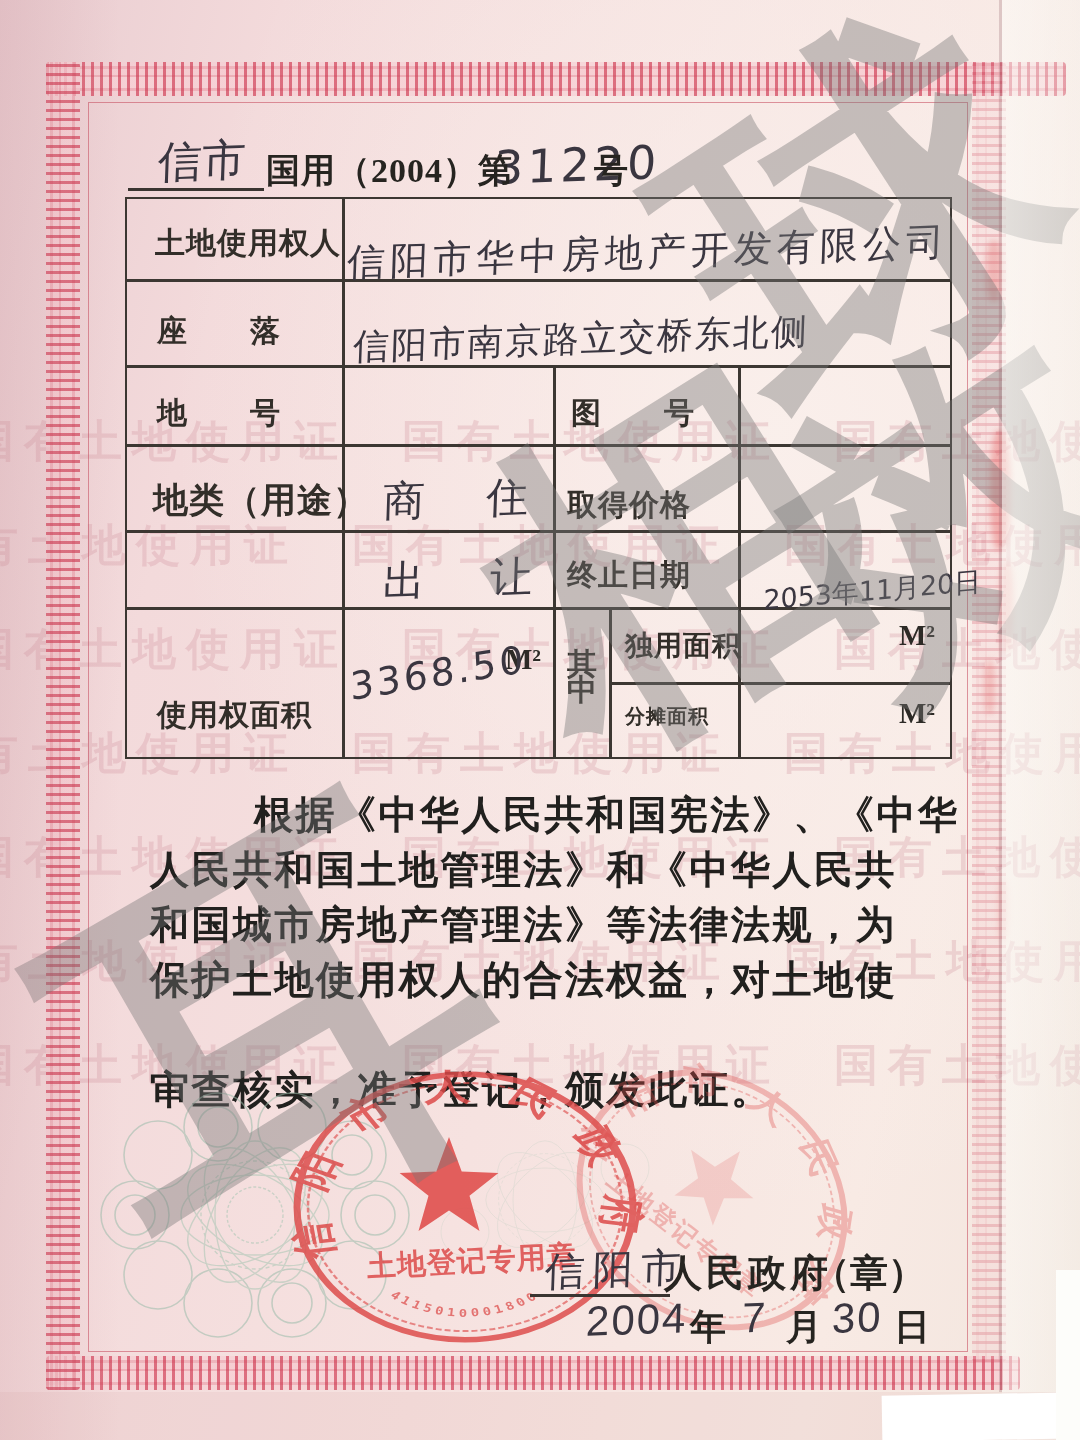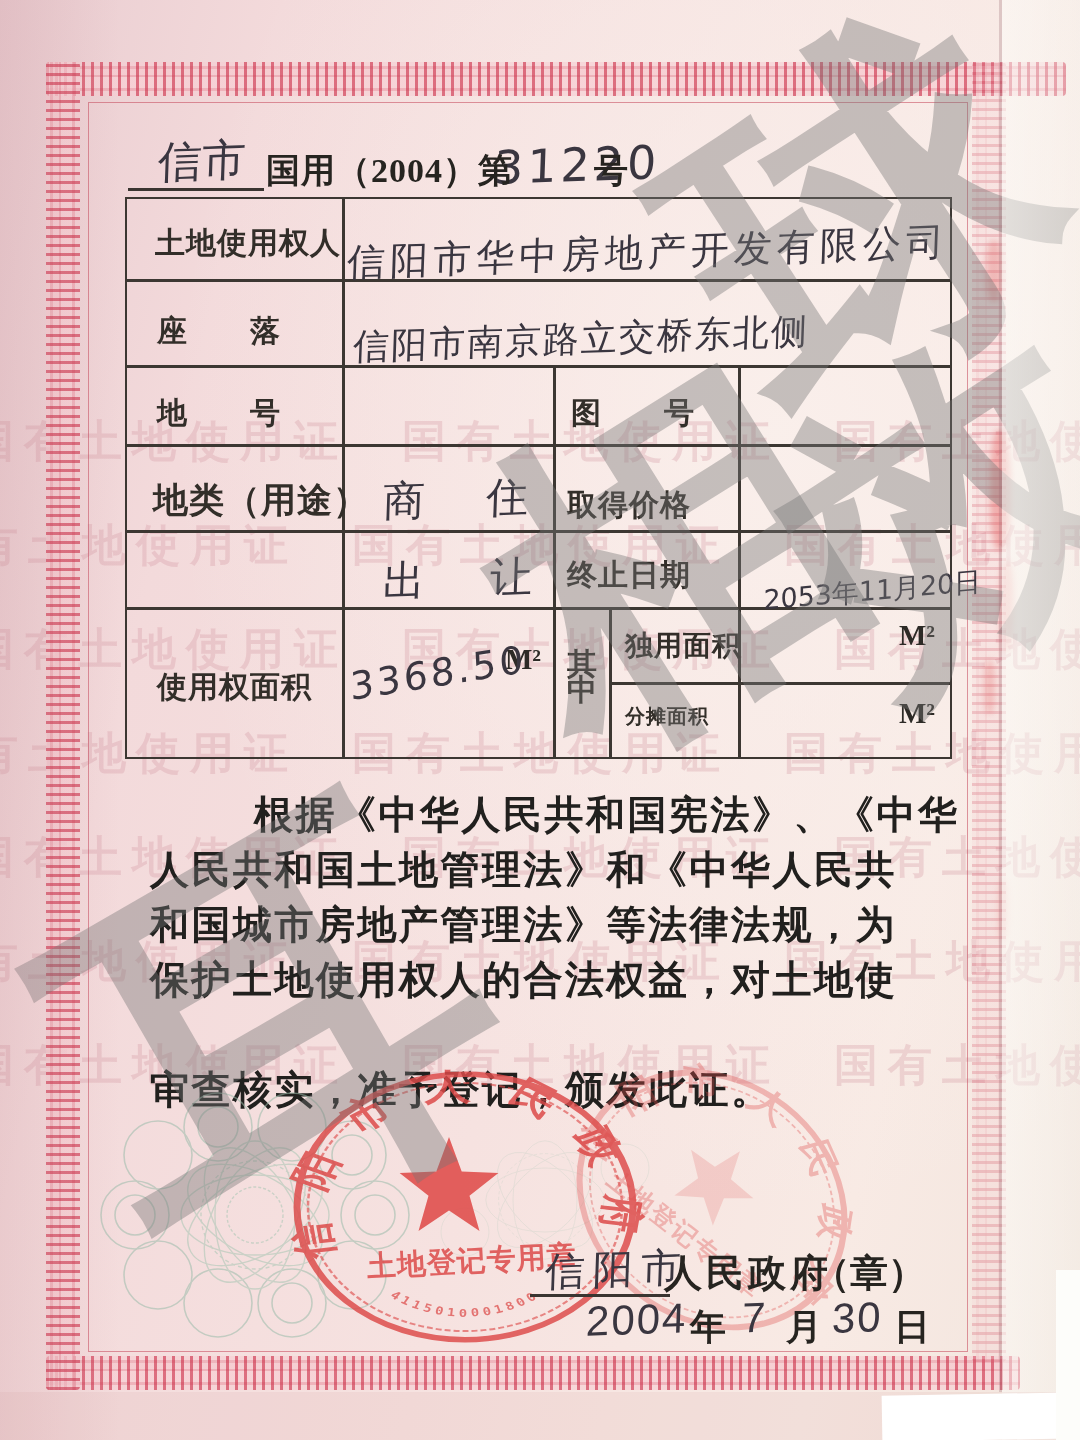--- a/index.html
+++ b/index.html
@@ -87,21 +87,21 @@
     <div class="tl" style="left:482px;top:408px;width:2.5px;height:150px;"></div>
     <div class="tl" style="left:611px;top:166px;width:2.5px;height:392px;"></div>
 
     <div class="lbl" style="left:28px;top:24px;">土地使用权人</div>
     <div class="lbl" style="left:30px;top:112px;">座　　落</div>
     <div class="lbl" style="left:30px;top:194px;">地　　号</div>
     <div class="lbl" style="left:444px;top:194px;">图　　号</div>
     <div class="lbl" style="left:26px;top:278px;font-size:35px;">地类（用途）</div>
     <div class="lbl" style="left:440px;top:278px;margin-top:8px;">取得价格</div>
     <div class="lbl" style="left:440px;top:356px;">终止日期</div>
-    <div class="lbl" style="left:30px;top:468px;">使用权面积</div>
+    <div class="lbl" style="left:30px;top:496px;">使用权面积</div>
     <div class="among" style="left:434px;top:424px;">其中</div>
     <div class="lbl" style="left:498px;top:428px;font-size:28px;">独用面积</div>
     <div class="lbl" style="left:498px;top:504px;font-size:20px;">分摊面积</div>
 
     <div class="unit" style="left:378px;top:444px;">M²</div>
     <div class="unit" style="left:772px;top:420px;">M²</div>
     <div class="unit" style="left:772px;top:498px;">M²</div>
 
     <div class="hw" style="left:220px;top:28px;font-size:38px;letter-spacing:5px;">信阳市华中房地产开发有限公司</div>
     <div class="hw" style="left:226px;top:116px;font-size:36px;letter-spacing:2px;">信阳市南京路立交桥东北侧</div>

